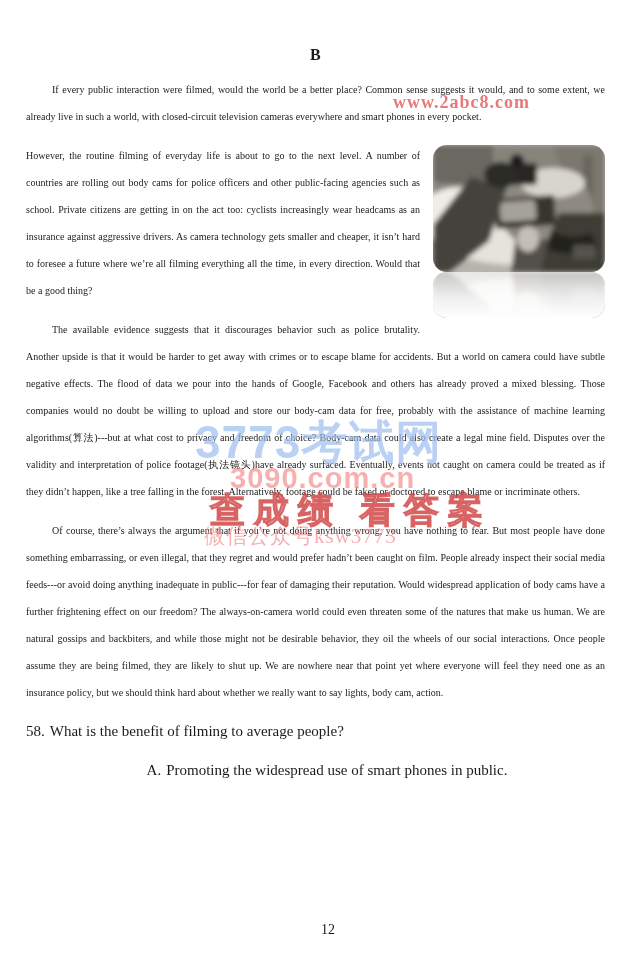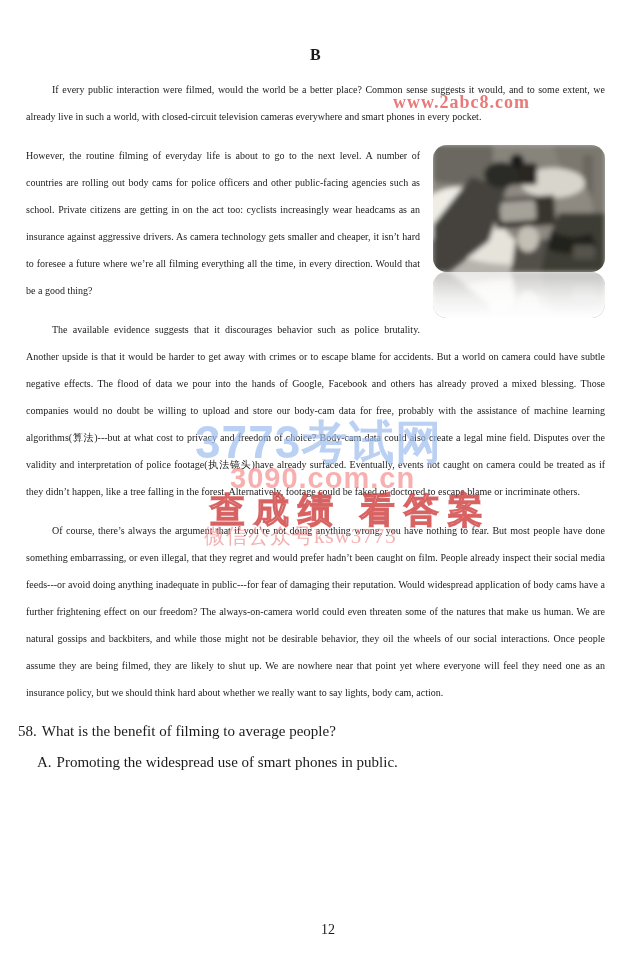--- a/index.html
+++ b/index.html
@@ -61,29 +61,30 @@
   .reflection svg {
     display: block;
     transform: scaleY(-1);
   }
   .reflection .fade {
     position: absolute;
     inset: 0;
     background: linear-gradient(to bottom, rgba(255,255,255,0.45) 0%, rgba(255,255,255,0.85) 55%, #ffffff 100%);
   }
   .question-line {
-    margin: 4px;
+    margin: 12px;
     font-size: 15px;
     line-height: 27px;
   }
   .option-line {
     margin: 0;
     padding-left: 23px;
     font-size: 15px;
     line-height: 27px;
+    text-align: center;
   }
   .opt-label { margin-right: 5px; }
   .q-number { margin-right: 5px; }
   .page-number {
     position: absolute;
     left: 0;
     right: 0;
     top: 922px;
     text-align: center;
     font-size: 14px;

